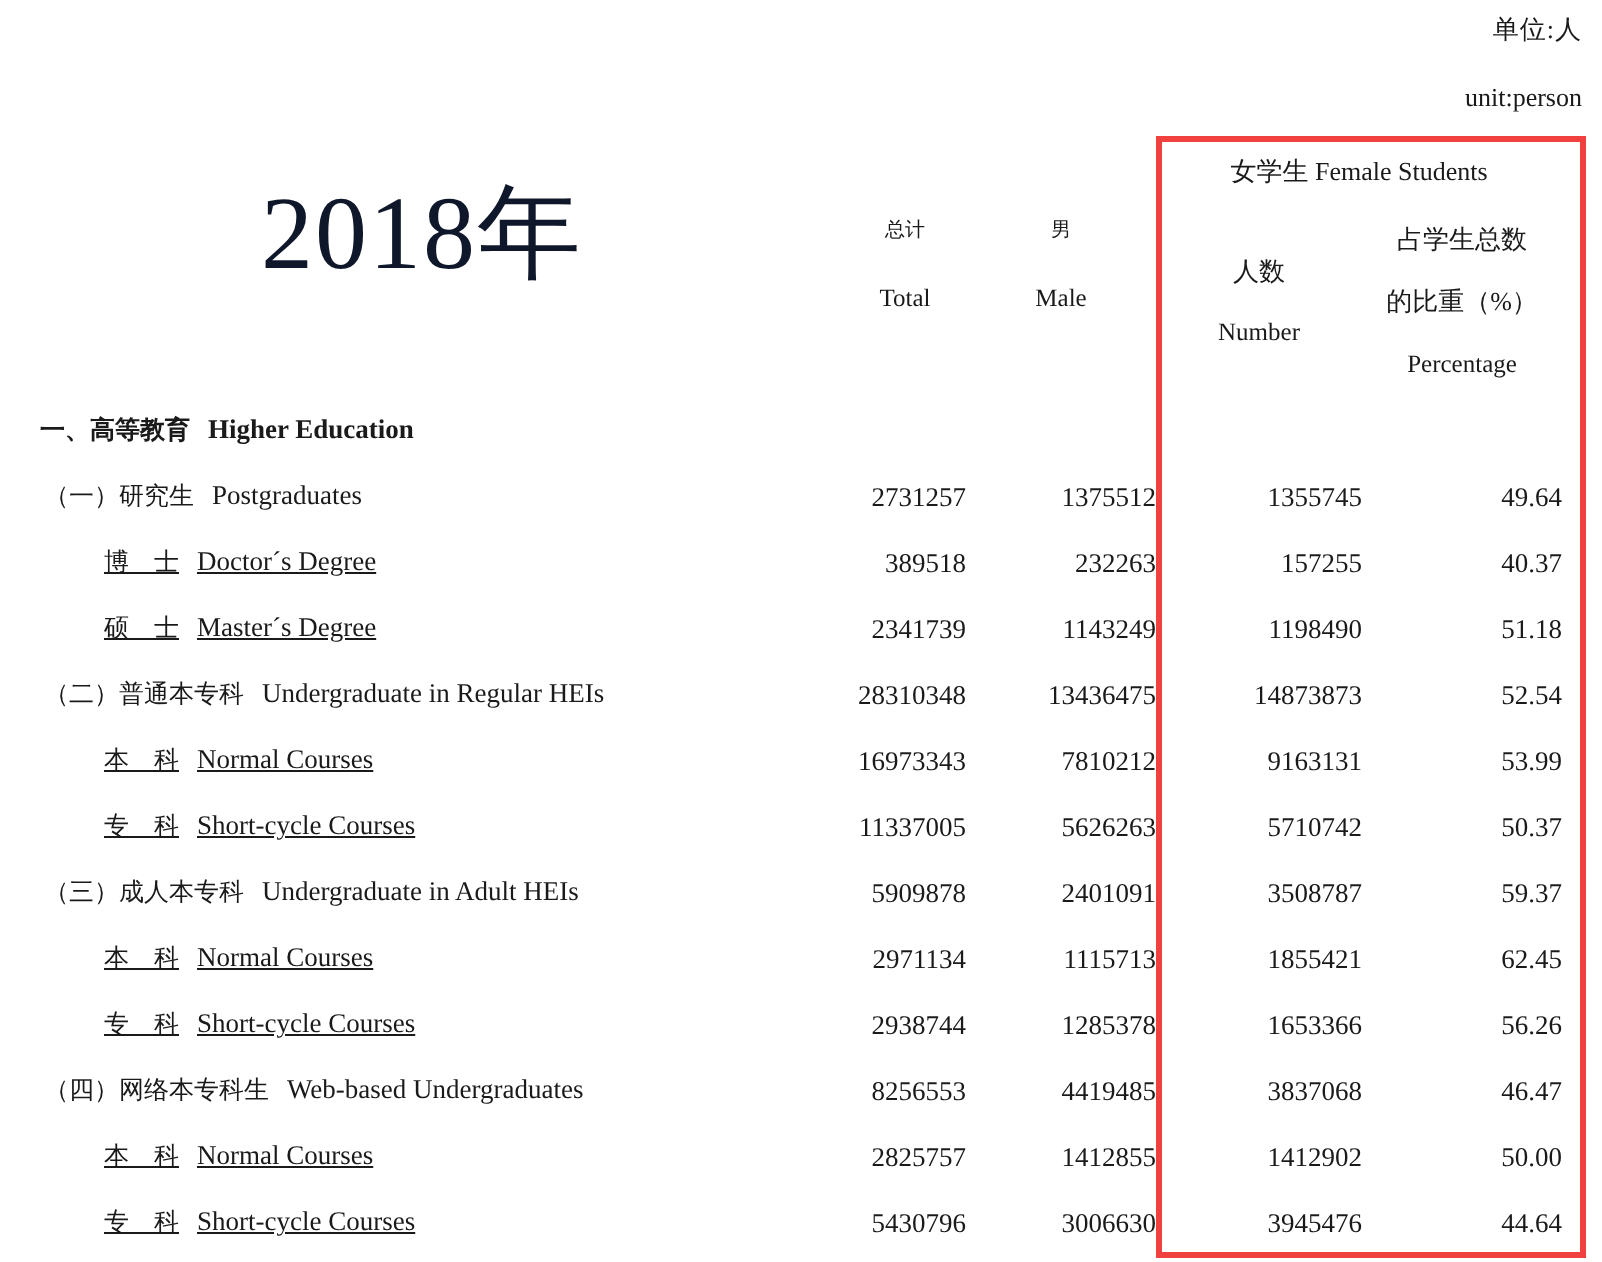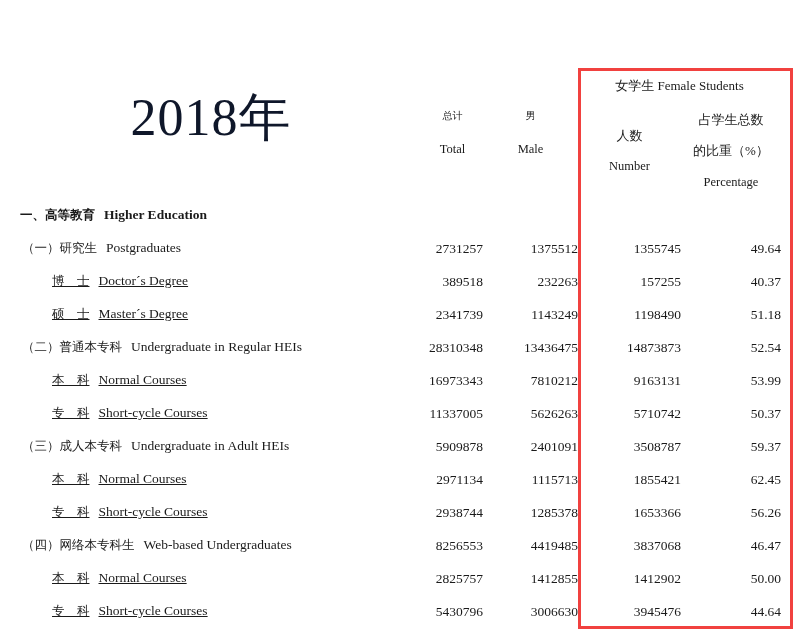--- a/index.html
+++ b/index.html
@@ -133,20 +133,22 @@
     height: 561px;
     border: 3px solid #f1413f;
     pointer-events: none;
     z-index: 5;
   }
 </style>
 </head>
 <body>
 
 <div class="unit-block">
+  <div class="unit-cn">单位:人</div>
+  <div class="unit-en">unit:person</div>
 </div>
 
 <div class="tbl-wrap">
   <table class="stat">
     <colgroup>
       <col style="width:422px">
       <col style="width:61px">
       <col style="width:95px">
       <col style="width:103px">
       <col style="width:100px">

